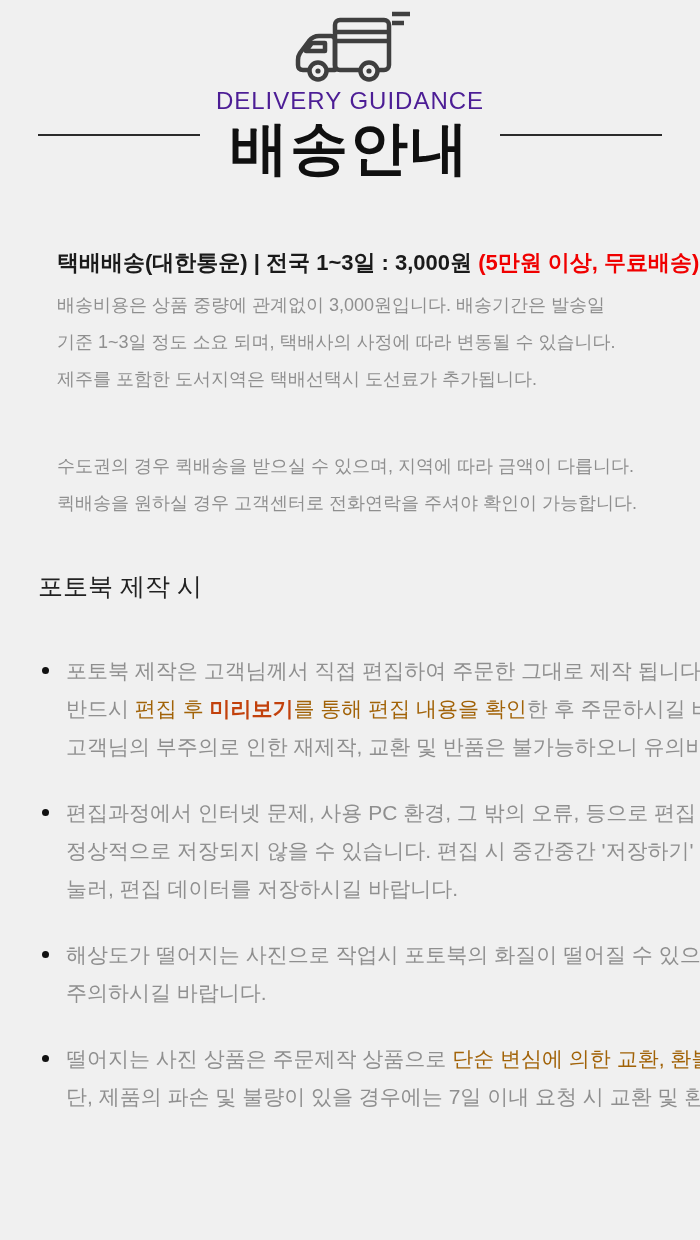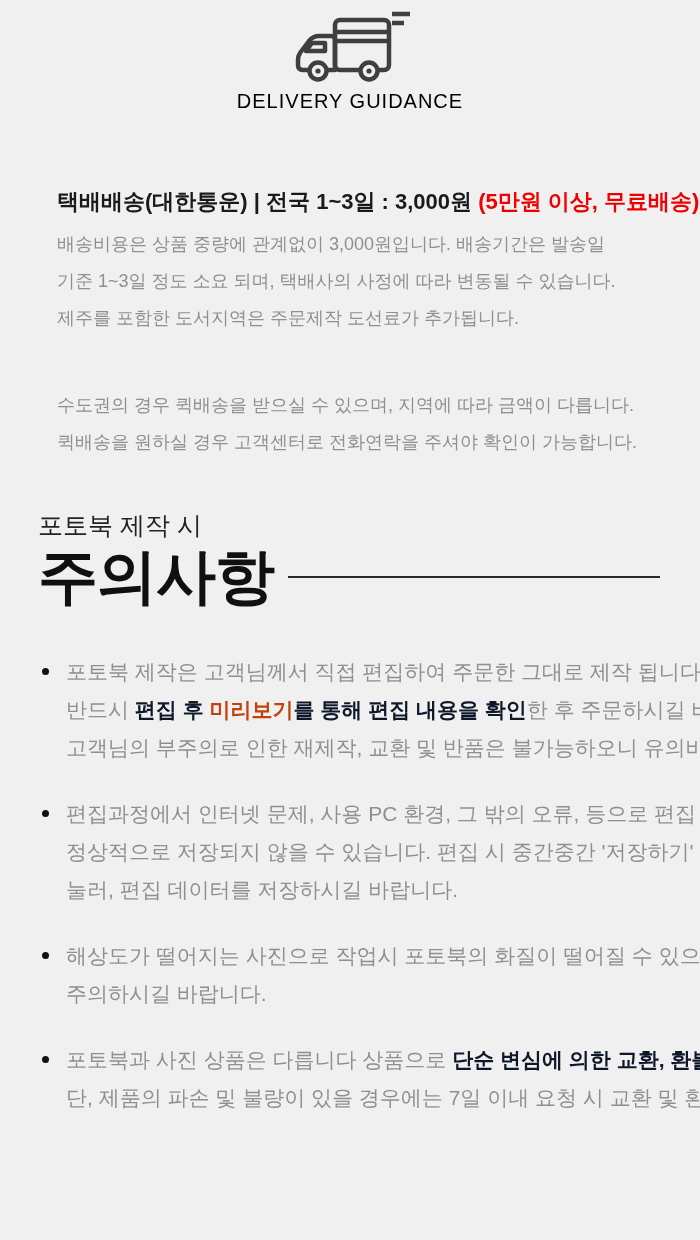--- a/index.html
+++ b/index.html
@@ -9,21 +9,21 @@
     background:#f0f0f0;
     font-family:"Liberation Sans","DejaVu Sans",sans-serif;
     overflow:hidden;
     margin:0 auto;
     position:relative;
   }
   
   .header { text-align:center; padding-top:10px; }
   .truck-svg { display:block; margin:0 auto; }
   .tagline {
-    font-size:20px; font-weight:300; color:#000000;
+    font-size:24px; font-weight:300; color:#4c1d95;
     letter-spacing:1px; line-height:26px; margin-top:6px;
   }
   .title-row {
     display:flex; align-items:flex-start; justify-content:space-between;
     padding:0 38px; margin-top:6px;
   }
   .hline { width:162px; height:2px; background:#2b2b2b; margin-top:14px; }
   .main-title {
     font-size:58px; font-weight:800; color:#101010;
     line-height:0.95; letter-spacing:2px; white-space:nowrap;
@@ -44,21 +44,21 @@
     font-size:60px; font-weight:800; color:#101010;
     line-height:60px; letter-spacing:-1px; white-space:nowrap;
   }
   .caution-line { flex:1; height:2px; background:#2b2b2b; margin-left:14px; }
   
   .bullets { margin:46px 26px 0 42px; }
   .bullet { display:flex; margin-bottom:28px; }
   .dot { width:7px; height:7px; border-radius:50%; background:#111; margin-top:15px; margin-right:17px; flex-shrink:0; }
   .bullet-text { font-size:21px; color:#8f8f8f; line-height:38px; }
   .bullet-text div { white-space:nowrap; }
-  .b { color:#0f172a; font-weight:700; }
+  .b { color:#a16207; font-weight:400; }
   .br { color:#c2410c; font-weight:700; }
 </style>
 </head>
 <body>
 
 <div class="page">
 
   <div class="header">
     <svg class="truck-svg" width="122" height="72" viewBox="0 0 122 72" fill="none" stroke="#3f3f3f" stroke-width="4.5" stroke-linejoin="round">
 
@@ -71,46 +71,47 @@
 
       <circle cx="29" cy="61" r="8.5" fill="#f0f0f0"></circle>
       <circle cx="29" cy="61" r="2.6" fill="#3f3f3f" stroke="none"></circle>
       <circle cx="80" cy="61" r="8.5" fill="#f0f0f0"></circle>
       <circle cx="80" cy="61" r="2.6" fill="#3f3f3f" stroke="none"></circle>
 
       <line x1="103" y1="4" x2="121" y2="4"></line>
       <line x1="103" y1="13" x2="115" y2="13"></line>
     </svg>
     <div class="tagline">DELIVERY GUIDANCE</div>
+    <div class="title-row">
+      <div class="hline"></div>
+      <div class="main-title">배송안내</div>
+      <div class="hline"></div>
+    </div>
   </div>
 
   <div class="section sec1">
     <div class="sec-title">
       <span>택배배송(대한통운) | 전국 1~3일  : 3,000원 </span><span class="red">(5만원 이상, 무료배송)</span>
     </div>
     <div class="sec-body">
       <div>배송비용은 상품 중량에 관계없이 3,000원입니다. 배송기간은 발송일</div>
       <div>기준 1~3일 정도 소요 되며, 택배사의 사정에 따라 변동될 수 있습니다.</div>
-      <div>제주를 포함한 도서지역은 주문제작 도선료가 추가됩니다.</div>
+      <div>제주를 포함한 도서지역은 택배선택시 도선료가 추가됩니다.</div>
     </div>
   </div>
 
   <div class="section sec2">
     <div class="sec-body">
       <div>수도권의 경우 퀵배송을 받으실 수 있으며, 지역에 따라 금액이 다릅니다.</div>
       <div>퀵배송을 원하실 경우 고객센터로 전화연락을 주셔야 확인이 가능합니다.</div>
     </div>
   </div>
 
   <div class="caution-head">
     <div class="caution-sub">포토북 제작 시</div>
-    <div class="caution-row">
-      <div class="caution-title">주의사항</div>
-      <div class="caution-line"></div>
-    </div>
   </div>
 
   <div class="bullets">
 
     <div class="bullet">
       <div class="dot"></div>
       <div class="bullet-text">
         <div>포토북 제작은 고객님께서 직접 편집하여 주문한 그대로 제작 됩니다.</div>
         <div><span>반드시 </span><span class="b">편집 후 </span><span class="br">미리보기</span><span class="b">를 통해 편집 내용을 확인</span><span>한 후 주문하시길 바랍니다.</span></div>
         <div>고객님의 부주의로 인한 재제작, 교환 및 반품은 불가능하오니 유의바랍니다.</div>
@@ -130,19 +131,19 @@
       <div class="dot"></div>
       <div class="bullet-text">
         <div>해상도가 떨어지는 사진으로 작업시 포토북의 화질이 떨어질 수 있으니</div>
         <div>주의하시길 바랍니다.</div>
       </div>
     </div>
 
     <div class="bullet">
       <div class="dot"></div>
       <div class="bullet-text">
-        <div><span>포토북과 사진 상품은 다릅니다 상품으로 </span><span class="b">단순 변심에 의한 교환, 환불이 불가</span></div>
+        <div><span>떨어지는 사진 상품은 주문제작 상품으로 </span><span class="b">단순 변심에 의한 교환, 환불이 불가</span></div>
         <div>단, 제품의 파손 및 불량이 있을 경우에는 7일 이내 요청 시 교환 및 환불이 가능합니다.</div>
       </div>
     </div>
 
   </div>
 </div>
 
 </body></html>

